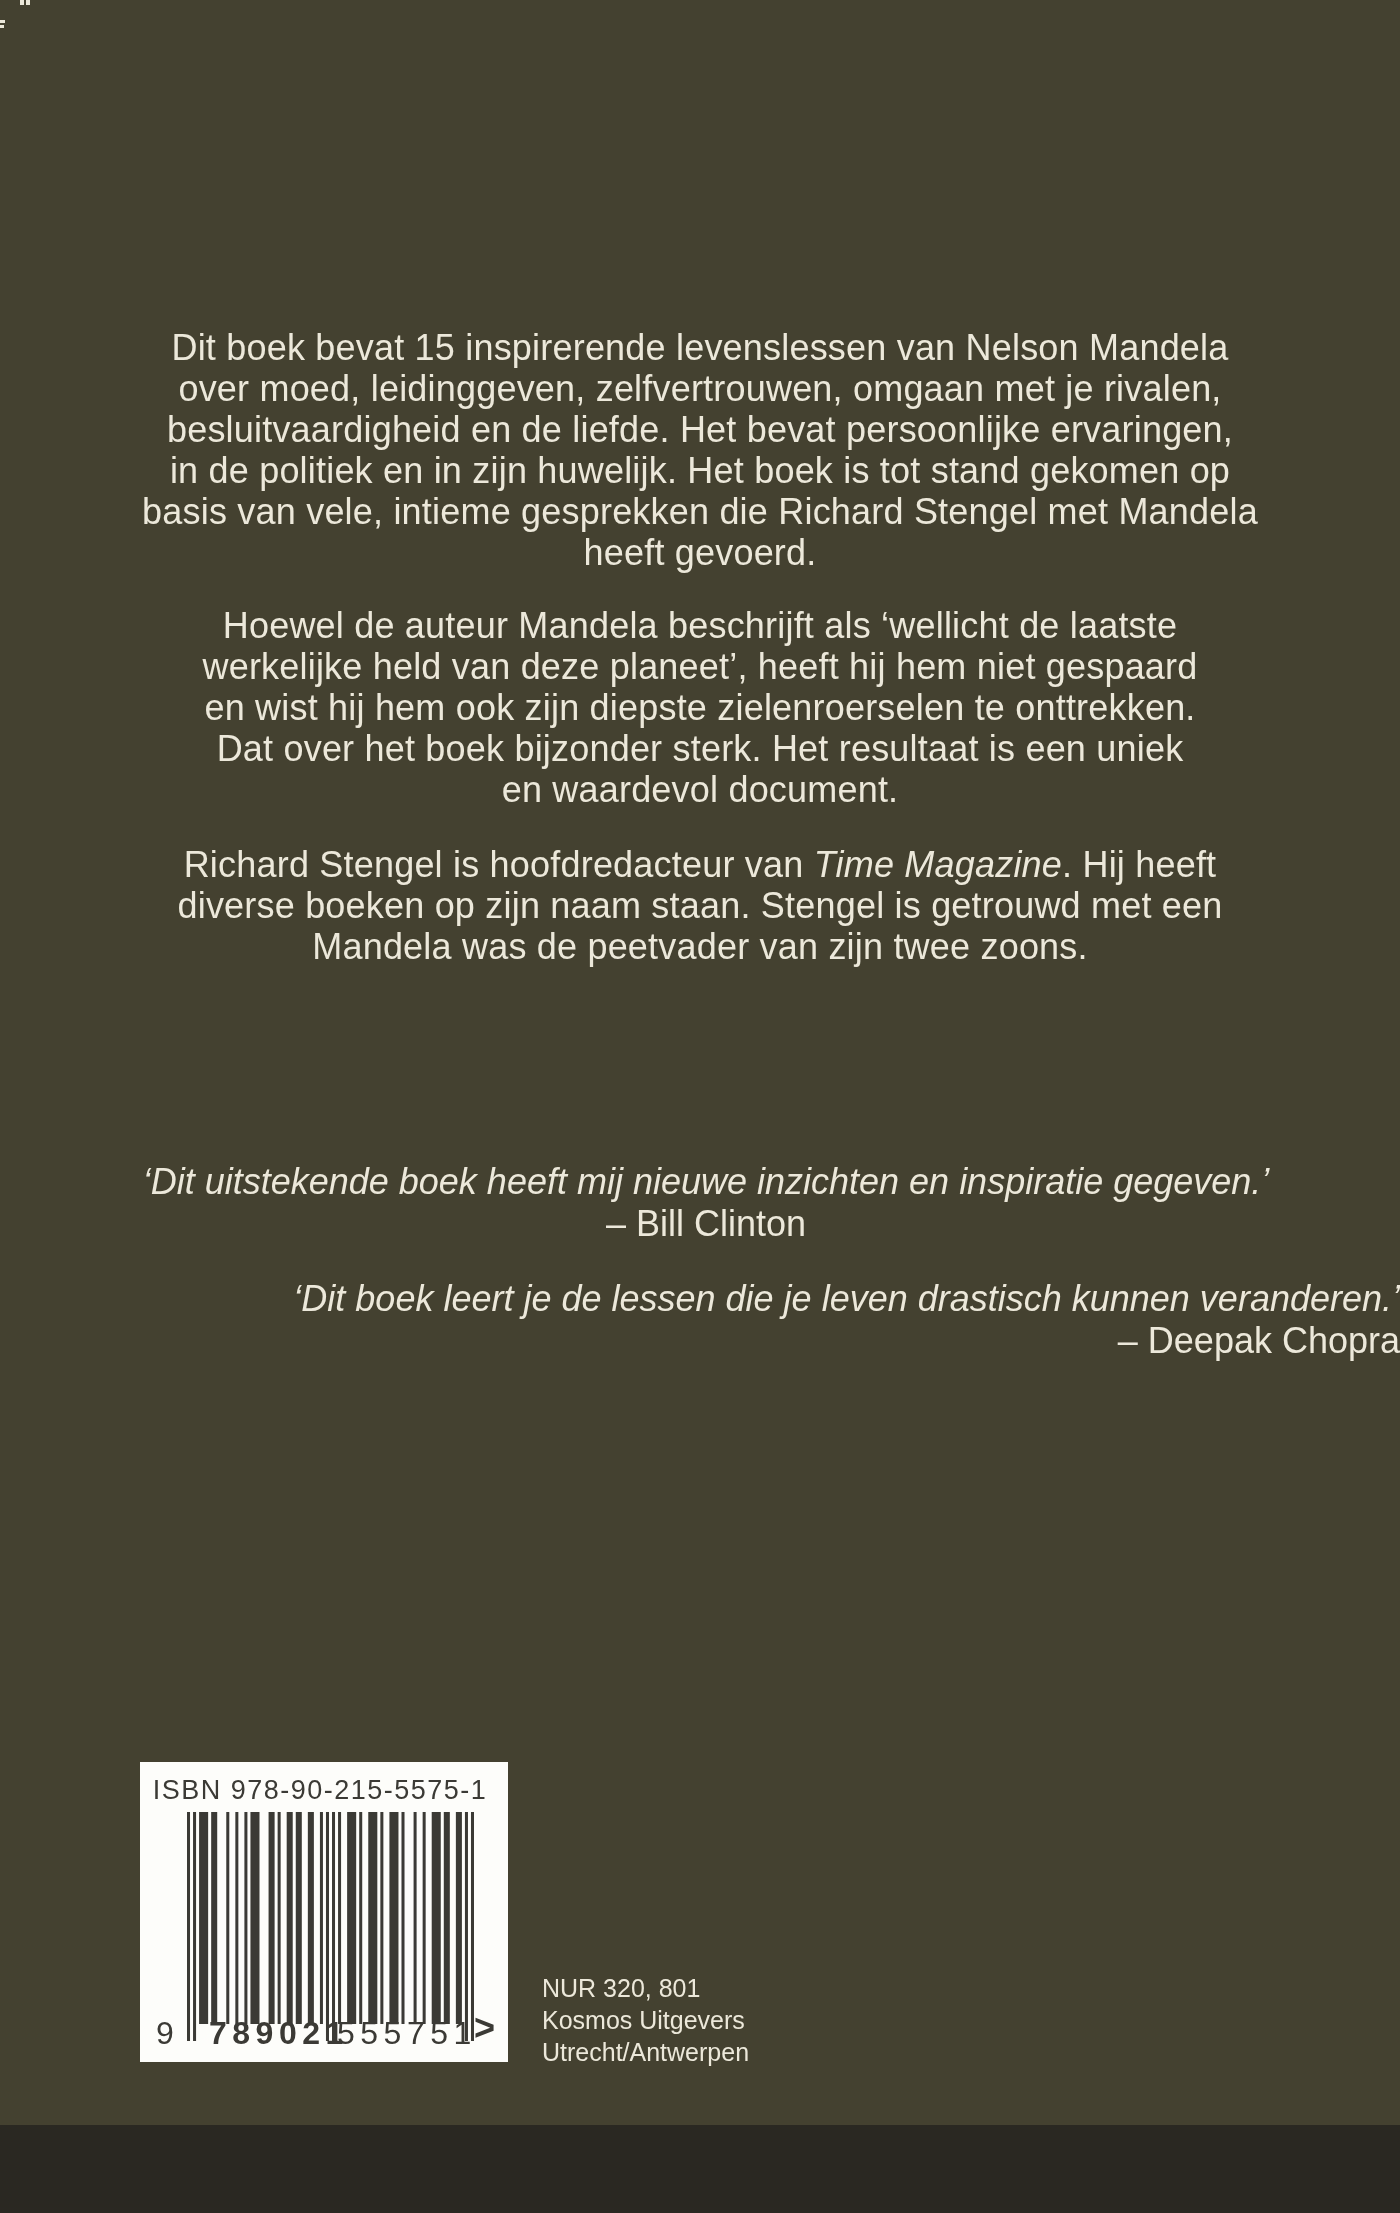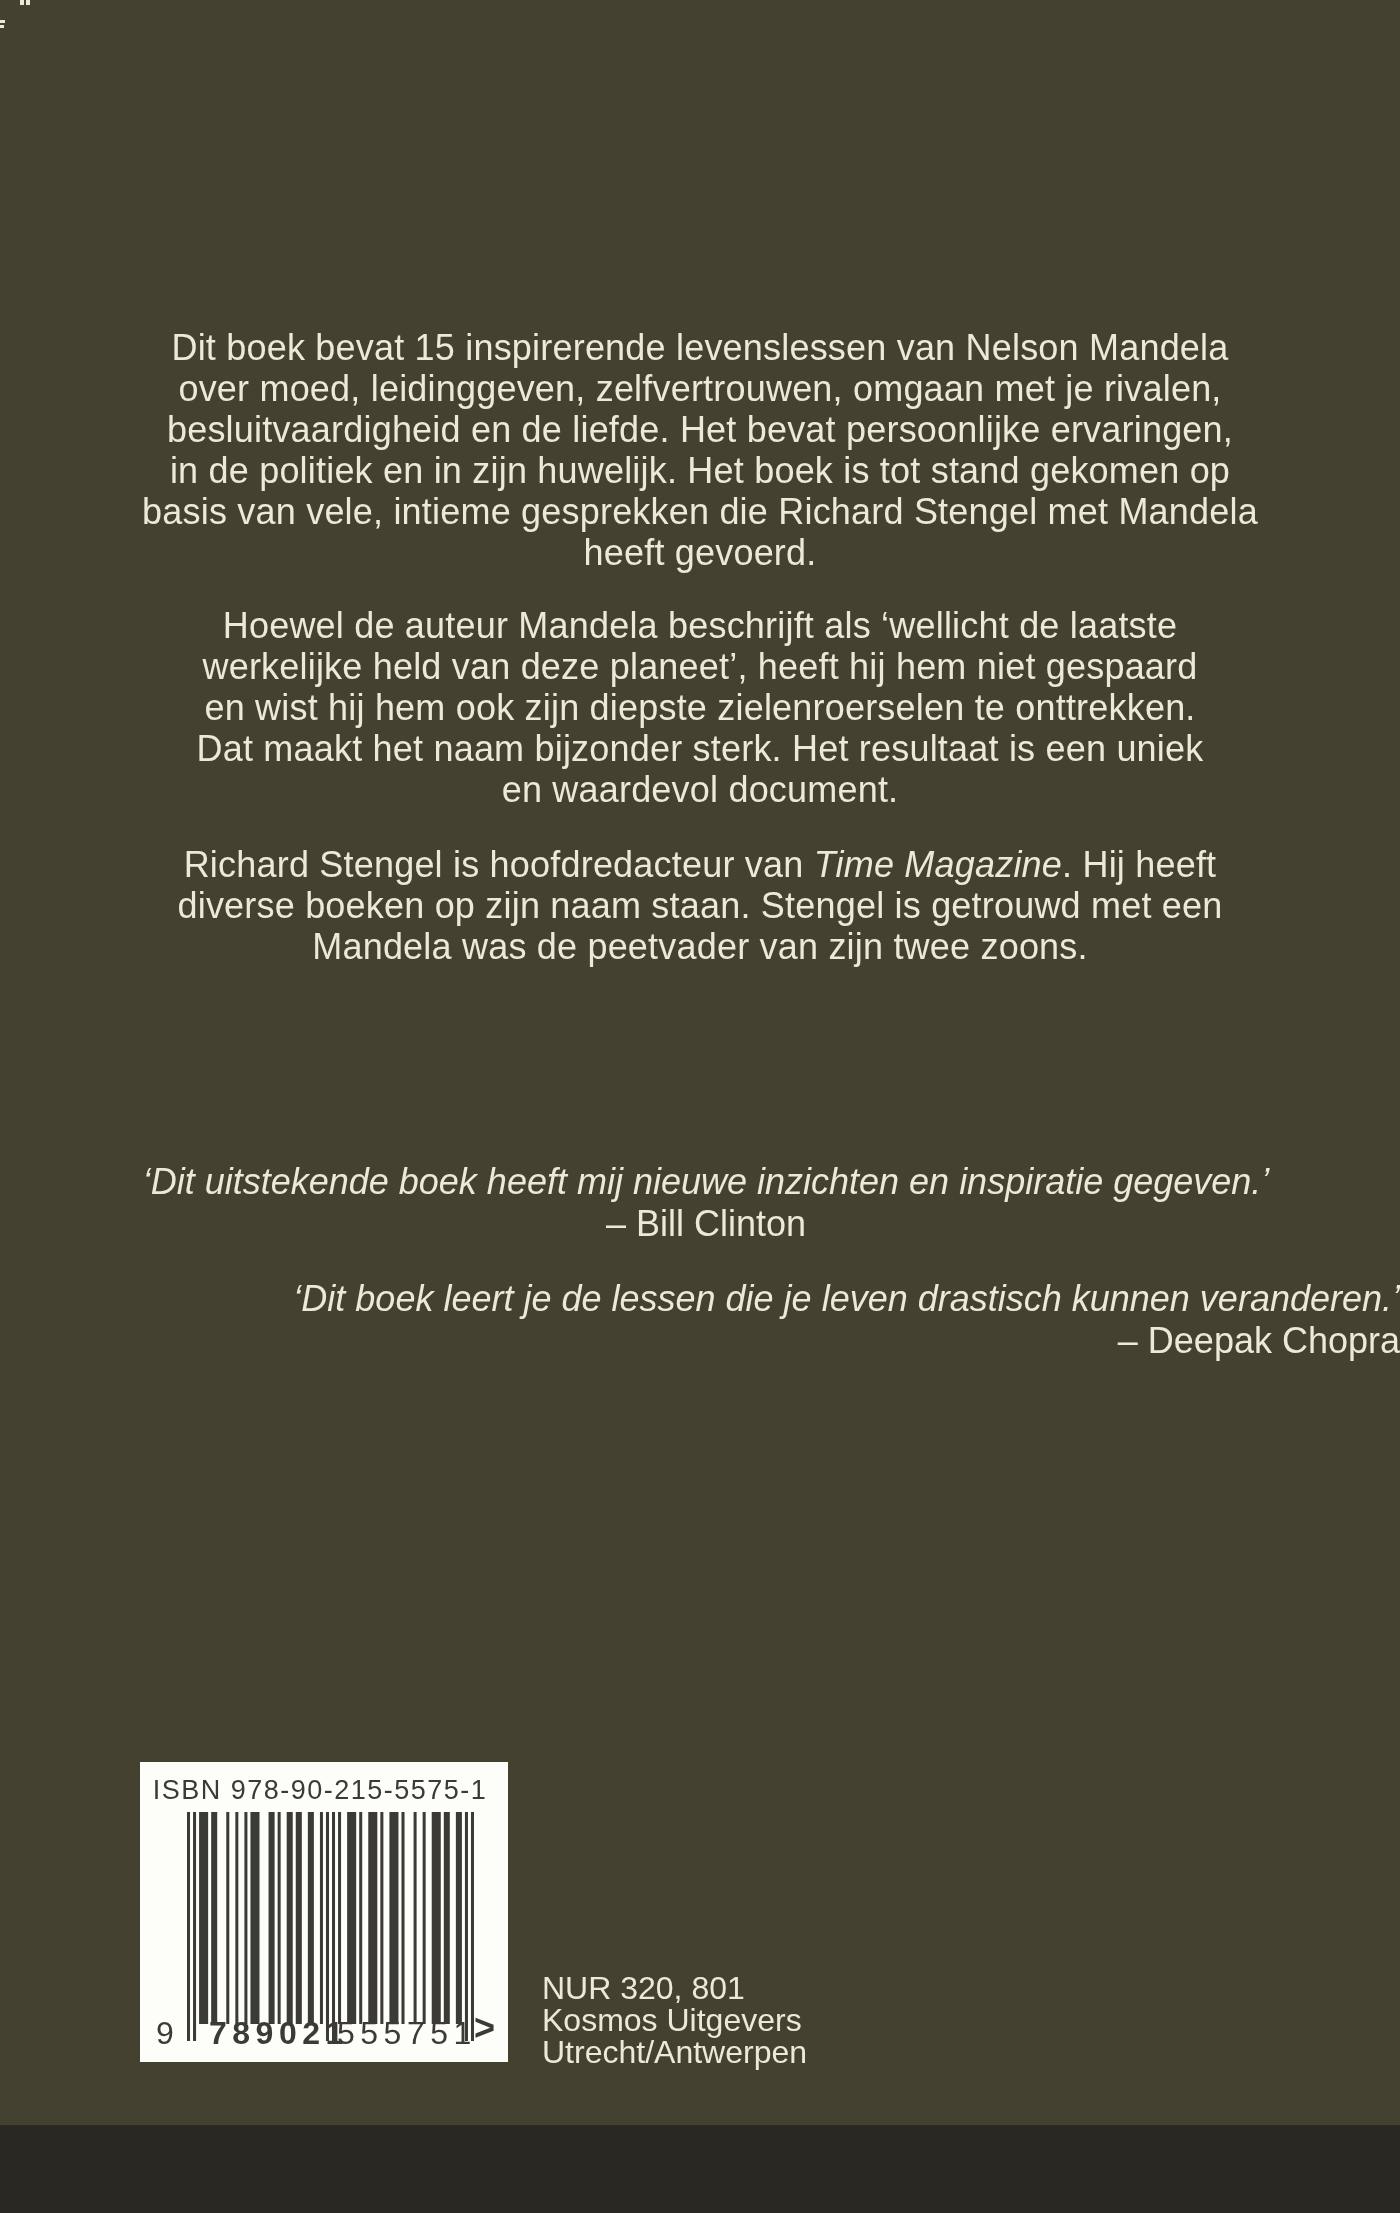--- a/index.html
+++ b/index.html
@@ -80,21 +80,21 @@
     top: 251px;
     font-size: 36px;
     letter-spacing: 0;
     font-weight: 600;
   }
   .publisher {
     position: absolute;
     left: 542px;
     top: 1972px;
     color: var(--ink, #ece8da);
-    font-size: 32px;
+    font-size: 25px;
     line-height: 32px;
     text-align: left;
   }
   .speck {
     position: absolute;
     background: var(--ink, #ece8da);
   }
   .sp-a1 { left: 20px; top: 0;    width: 4px; height: 5px; }
   .sp-a2 { left: 26px; top: 0;    width: 4px; height: 5px; }
   .sp-b1 { left: 0;   top: 20px;  width: 5px; height: 3px; }
@@ -120,21 +120,21 @@
     <div>besluitvaardigheid en de liefde. Het bevat persoonlijke ervaringen,</div>
     <div>in de politiek en in zijn huwelijk. Het boek is tot stand gekomen op</div>
     <div>basis van vele, intieme gesprekken die Richard Stengel met Mandela</div>
     <div>heeft gevoerd.</div>
   </div>
 
   <div class="textblock" id="p2">
     <div>Hoewel de auteur Mandela beschrijft als ‘wellicht de laatste</div>
     <div>werkelijke held van deze planeet’, heeft hij hem niet gespaard</div>
     <div>en wist hij hem ook zijn diepste zielenroerselen te onttrekken.</div>
-    <div>Dat maakt het naam bijzonder sterk. Het resultaat is een uniek</div>
+    <div>Dat over het boek bijzonder sterk. Het resultaat is een uniek</div>
     <div>en waardevol document.</div>
   </div>
 
   <div class="textblock" id="p3">
     <div><span>Richard Stengel is hoofdredacteur van </span><span class="italic">Time Magazine</span><span>. Hij heeft</span></div>
     <div>diverse boeken op zijn naam staan. Stengel is getrouwd met een</div>
     <div>Mandela was de peetvader van zijn twee zoons.</div>
   </div>
 
   <div class="quote" id="q1">

